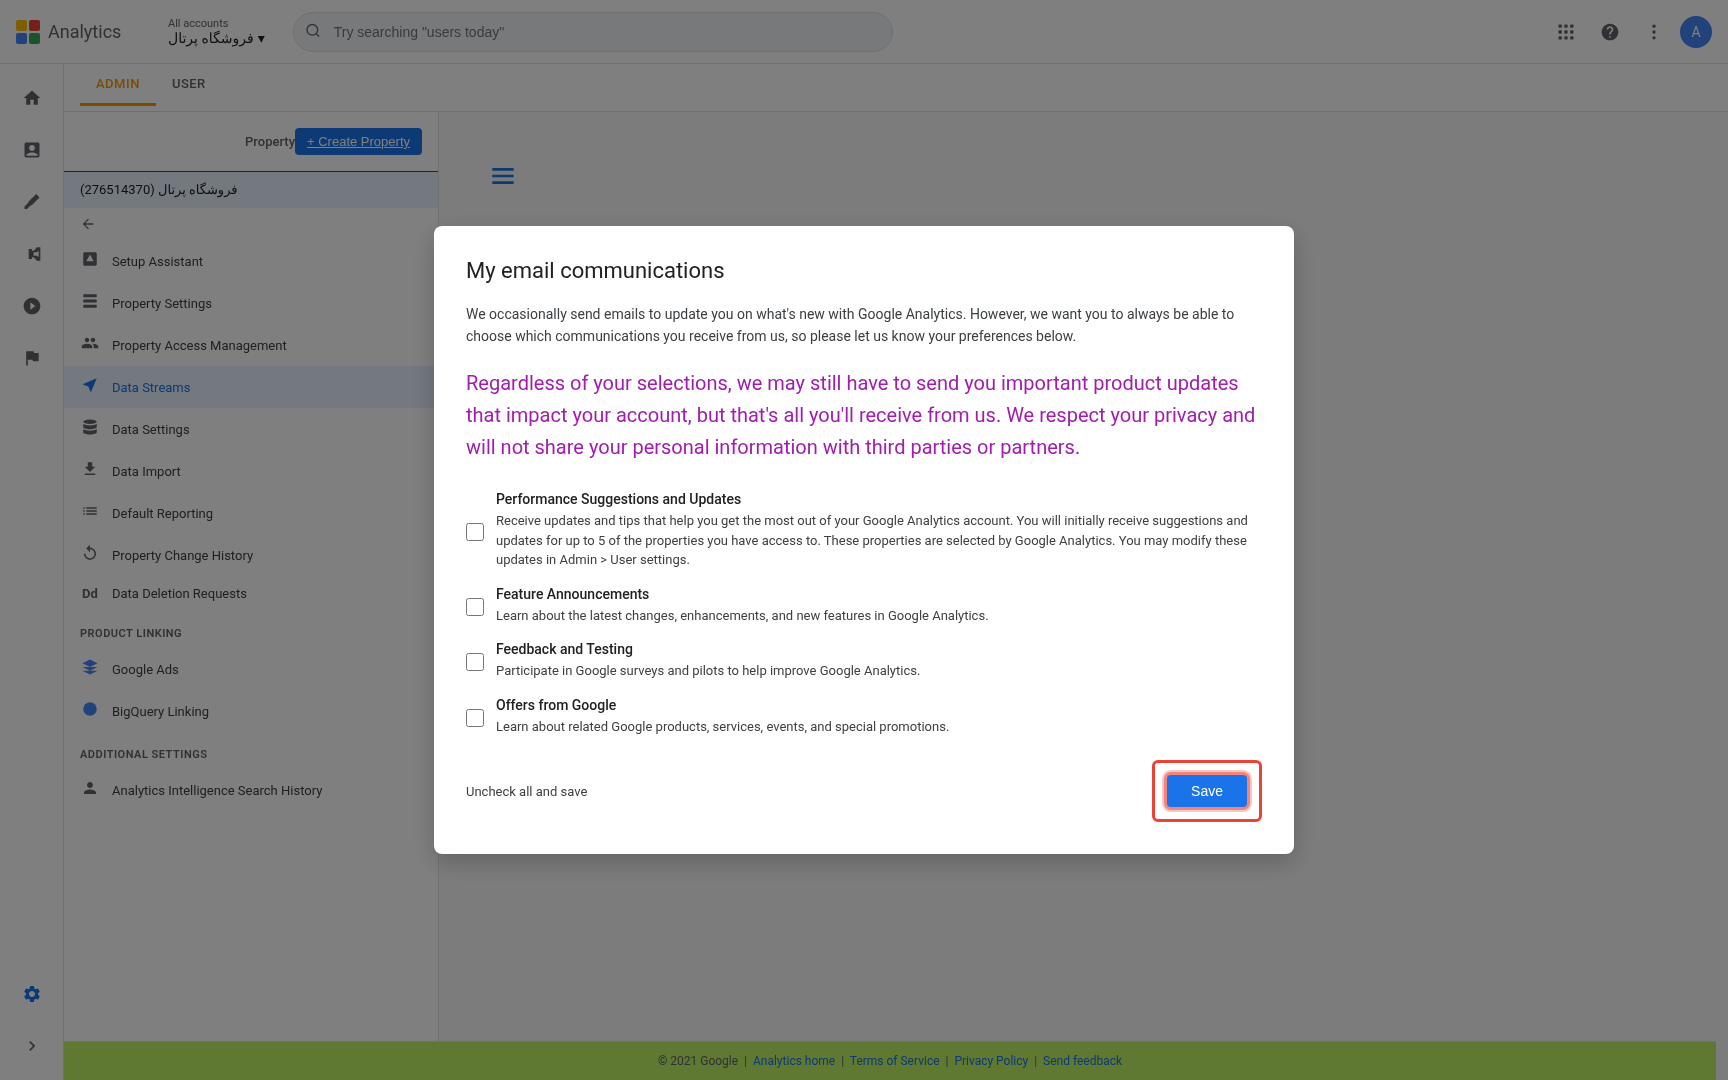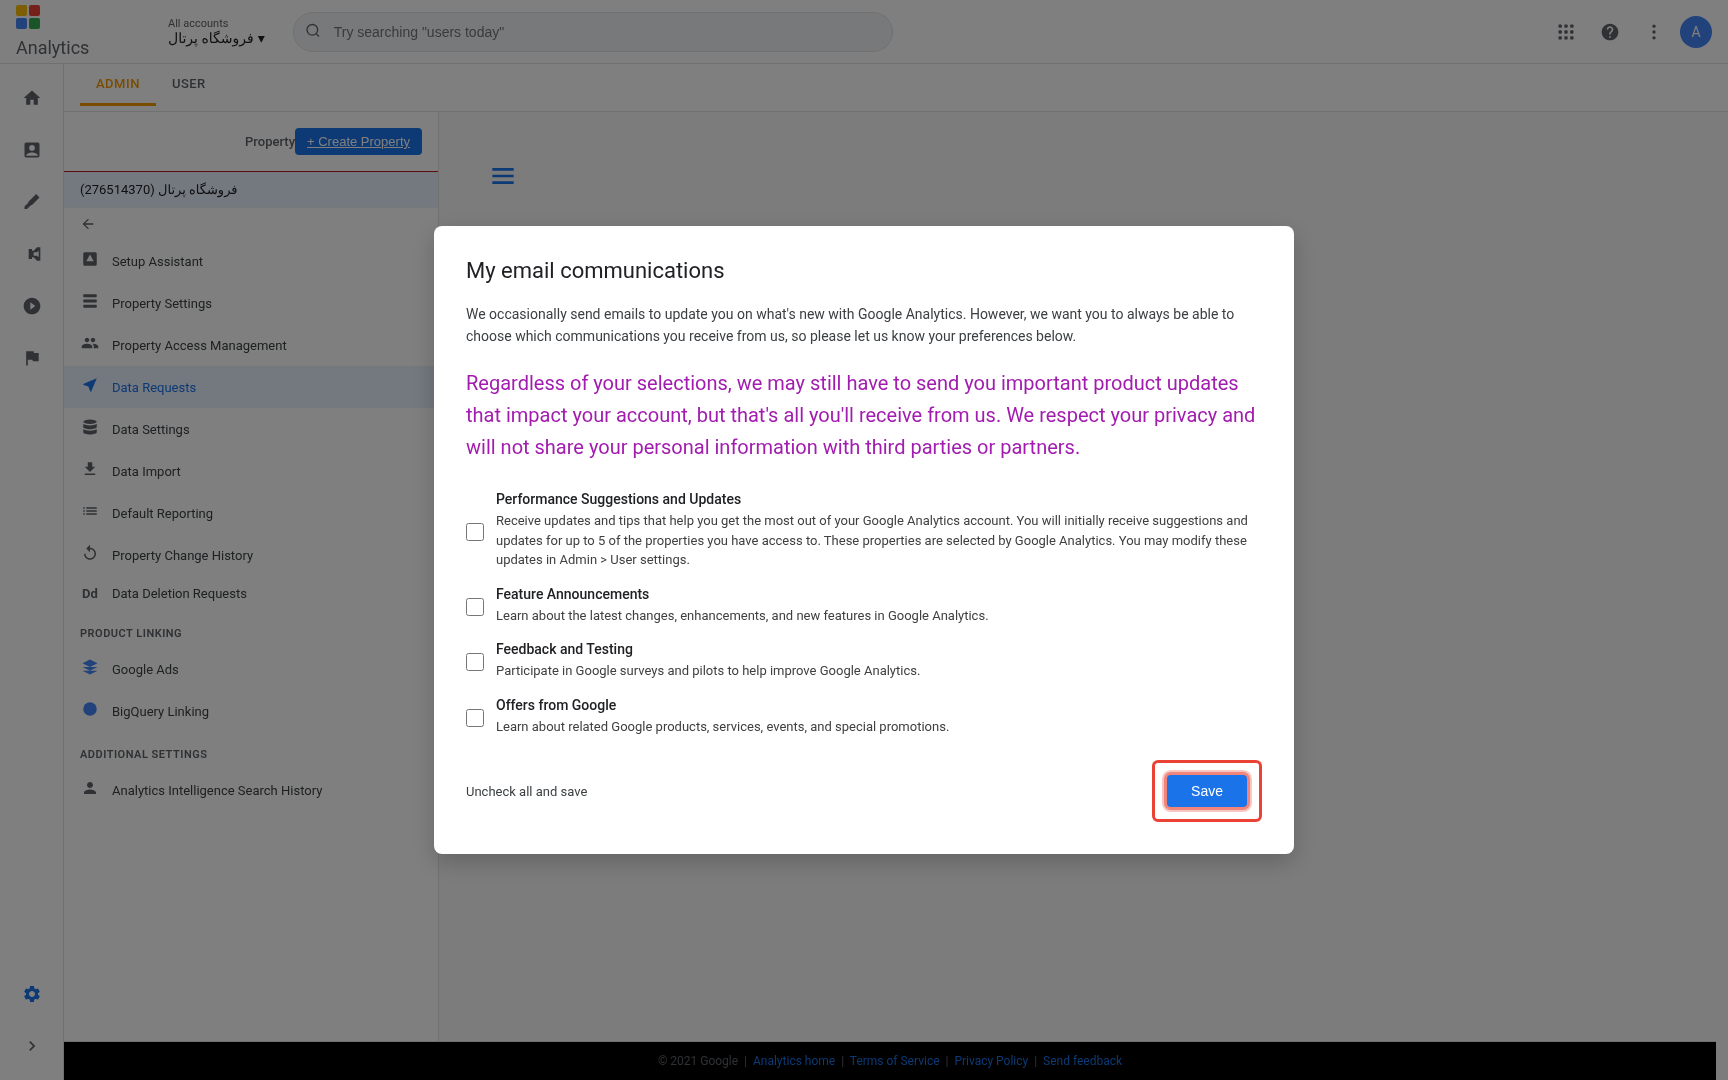--- a/index.html
+++ b/index.html
@@ -4,21 +4,21 @@
   <style>
     * { box-sizing: border-box; margin: 0; padding: 0; }
     body { font-family: 'Google Sans', Roboto, Arial, sans-serif; background: #f1f3f4; color: #202124; font-size: 13px; overflow: hidden; }
 
     
     .topbar {
       display: flex; align-items: center; height: 64px;
       background: #fff; border-bottom: 1px solid #e0e0e0;
       padding: 0 16px; position: fixed; top: 0; left: 0; right: 0; z-index: 10;
     }
-    .topbar-logo { display: flex; align-items: flex-start; gap: 8px; min-width: 140px; flex-direction: column; }
+    .topbar-logo { display: flex; align-items: center; gap: 8px; min-width: 140px; }
     .logo-squares { display: grid; grid-template-columns: 1fr 1fr; gap: 2px; width: 24px; height: 24px; }
     .logo-sq { width: 11px; height: 11px; border-radius: 2px; }
     .logo-sq.yellow { background: #fbbc04; }
     .logo-sq.red { background: #ea4335; }
     .logo-sq.blue { background: #4285f4; }
     .logo-sq.green { background: #34a853; }
     .topbar-appname { font-size: 18px; color: #5f6368; font-weight: 400; }
     .topbar-breadcrumb { display: flex; align-items: center; font-size: 13px; color: #5f6368; margin: 0 12px; flex-direction: column; align-items: flex-start; justify-content: center; }
     .topbar-breadcrumb .accounts { font-size: 11px; color: #5f6368; }
     .topbar-breadcrumb .shopname { font-size: 14px; color: #202124; display: flex; align-items: center; gap: 4px; cursor: pointer; }
@@ -77,21 +77,21 @@
     .nav-item.active span { color: #1a73e8; }
 
     .section-label { padding: 16px 16px 8px; font-size: 11px; font-weight: 600; color: #5f6368; letter-spacing: 0.5px; text-transform: uppercase; }
 
     .back-btn { padding: 8px 16px; display: flex; align-items: center; gap: 4px; cursor: pointer; color: #5f6368; }
 
     
     .right-content { flex: 1; padding: 24px; overflow-y: auto; background: #f8f9fa; }
 
     
-    .footer { position: fixed; bottom: 0; left: 64px; right: 12px; background: #000000; border-top: 1px solid #e0e0e0; padding: 12px 24px; font-size: 12px; color: #5f6368; text-align: center; z-index: 5; }
+    .footer { position: fixed; bottom: 0; left: 64px; right: 12px; background: #bef264; border-top: 1px solid #e0e0e0; padding: 12px 24px; font-size: 12px; color: #5f6368; text-align: center; z-index: 5; }
     .footer a { color: #1a73e8; text-decoration: none; }
 
     
     .overlay { position: fixed; top: 0; left: 0; right: 0; bottom: 0; background: rgba(0,0,0,0.5); z-index: 100; display: flex; align-items: center; justify-content: center; }
     .modal { background: #fff; border-radius: 8px; padding: 32px; max-width: 860px; width: 90%; max-height: 80vh; overflow-y: auto; position: relative; box-shadow: 0 8px 24px rgba(0,0,0,0.2); }
     .modal-title { font-size: 22px; font-weight: 400; color: #202124; margin-bottom: 20px; }
     .modal-intro { font-size: 14px; color: #3c4043; line-height: 1.6; margin-bottom: 20px; }
     .modal-notice { font-size: 20px; color: #a21caf; line-height: 1.6; margin-bottom: 28px; }
 
     .checkbox-group { margin-bottom: 24px; }
@@ -275,21 +275,21 @@
       </span>
       <span>Property Access Management</span>
     </div>
 
     <div class="nav-item active">
       <span class="nav-icon" style="color: #1a73e8;">
         <svg width="18" height="18" viewBox="0 0 24 24" fill="#1a73e8">
             <path d="M21 3L3 10.53v.98l6.84 2.65L12.48 21h.98L21 3z"></path>
           </svg>
       </span>
-      <span style="color: #1a73e8;">Data Requests</span>
+      <span style="color: #1a73e8;">Data Streams</span>
     </div>
 
     <div class="nav-item">
       <span class="nav-icon">
         <svg width="18" height="18" viewBox="0 0 24 24" fill="currentColor">
             <ellipse cx="12" cy="5" rx="9" ry="3"></ellipse>
             <path d="M21 12c0 1.66-4.03 3-9 3S3 13.66 3 12V8.13c2.11 1.18 5.34 1.87 9 1.87s6.89-.69 9-1.87V12z"></path>
             <path d="M21 19c0 1.66-4.03 3-9 3s-9-1.34-9-3v-3.87c2.11 1.18 5.34 1.87 9 1.87s6.89-.69 9-1.87V19z"></path>
           </svg>
       </span>

